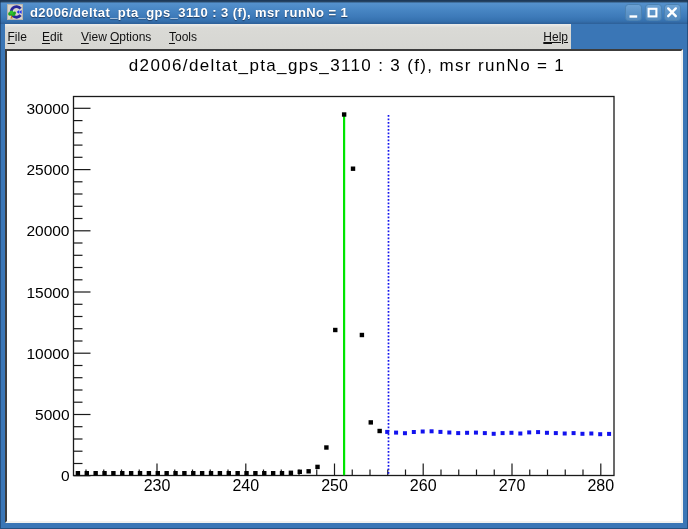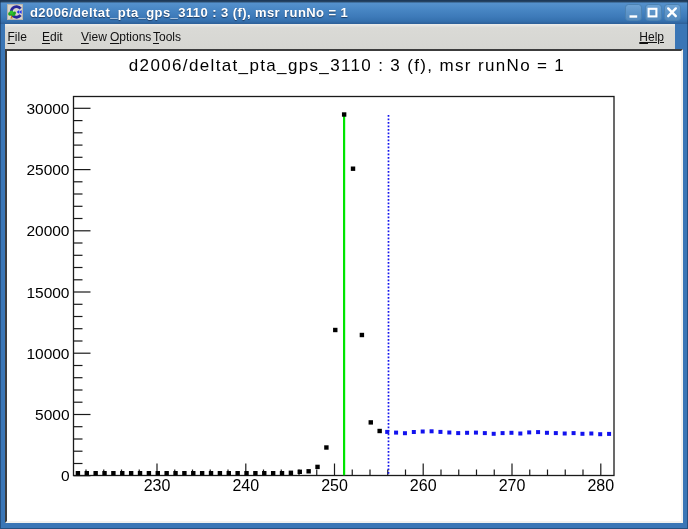--- a/index.html
+++ b/index.html
@@ -10,26 +10,26 @@
     background:linear-gradient(180deg,#264361 0%,#264361 7%,#5591cc 13%,#4886c4 40%,#3d7ab9 70%,#3570ae 88%,#2d5f97 100%);}
   #ticon{position:absolute;left:6.5px;top:4.3px;width:16px;height:16px;}
   #ttext{position:absolute;left:30px;top:0;height:24px;line-height:25px;
     color:#fff;font-size:13px;font-weight:bold;letter-spacing:0.42px;
     text-shadow:0 1px 1px rgba(20,40,70,0.75);white-space:nowrap;}
   .wbtn{position:absolute;top:4px;width:17px;height:16.5px;border-radius:3.5px;
     border:1px solid #4c82b2;box-sizing:border-box;
     background:linear-gradient(180deg,#6da2d4 0%,#5d94c8 50%,#5389bd 100%);}
   #b-min{left:625px;} #b-max{left:644.5px;} #b-cls{left:664px;}
   
-  #menubar{position:absolute;left:5px;top:24px;width:654px;height:25px;
+  #menubar{position:absolute;left:5px;top:24px;width:566px;height:25px;
     background:linear-gradient(180deg,#ececea 0%,#dadad6 15%,#d6d6d2 100%);
-    font-size:12px;color:#111;padding-left:16px;}
+    font-size:12px;color:#111;}
   #menubar span{position:absolute;top:5.5px;}
   #menubar u{text-decoration:underline;text-underline-offset:2px;}
-  #help{right:11px;text-decoration:underline;}
+  #help{right:3px;text-decoration:underline;}
   
   #canvas{position:absolute;left:5px;top:49px;width:678px;height:474px;
     box-sizing:border-box;background:#fff;
     border-top:2px solid #3c3c3c;border-left:2px solid #3c3c3c;
     border-right:2px solid #f2f2ef;border-bottom:2px solid #f2f2ef;}
   #overlay{position:absolute;left:0;top:0;width:688px;height:529px;}
   #outerline{position:absolute;left:0;top:0;width:688px;height:529px;
     box-sizing:border-box;border:1px solid rgba(22,50,84,0.55);pointer-events:none;}
 </style>
 </head>
@@ -54,21 +54,21 @@
 <svg style="position:absolute;left:625px;top:4px;width:56px;height:17px" viewBox="0 0 56 17">
   <line x1="4.5" y1="12.5" x2="12.2" y2="12.5" stroke="#fff" stroke-width="2.4"></line>
   <rect x="23.6" y="4.8" width="7.8" height="7.6" fill="none" stroke="#fff" stroke-width="2.1"></rect>
   <path d="M43.2 4.4 L50.8 12.2 M50.8 4.4 L43.2 12.2" stroke="#fff" stroke-width="2.4" stroke-linecap="round"></path>
 </svg>
 <div id="menubar">
   <span style="left:2.5px"><u>F</u>ile</span>
   <span style="left:37px"><u>E</u>dit</span>
   <span style="left:76px"><u>V</u>iew</span>
   <span style="left:105px"><u>O</u>ptions</span>
-  <span style="left:148px"><u>T</u>ools</span>
+  <span style="left:164px"><u>T</u>ools</span>
   <span id="help"><u>H</u>elp</span>
 </div>
 <div id="canvas"></div>
 <svg id="overlay" viewBox="0 0 688 529">
 <text x="347" y="71.2" text-anchor="middle" font-size="17px" letter-spacing="1.35" fill="#000">d2006/deltat_pta_gps_3110 : 3 (f), msr runNo = 1</text>
 <rect x="73.5" y="96.5" width="540.5" height="379.0" fill="none" stroke="#1a1a1a" stroke-width="1.3"></rect>
 <g stroke="#1a1a1a" stroke-width="1.2">
       <line x1="73.5" y1="475.7" x2="90.5" y2="475.7"></line>
       <line x1="73.5" y1="414.5" x2="90.5" y2="414.5"></line>
       <line x1="73.5" y1="353.2" x2="90.5" y2="353.2"></line>

